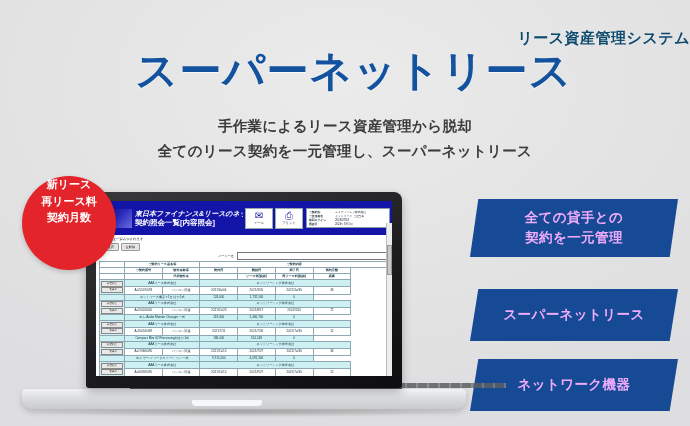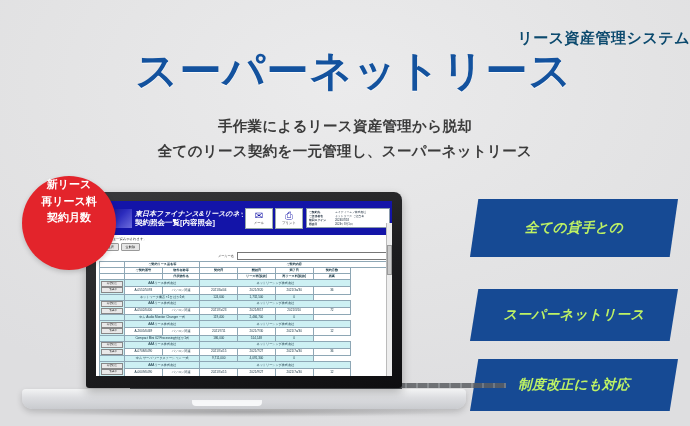--- a/index.html
+++ b/index.html
@@ -29,27 +29,26 @@
     position:absolute;left:0;right:0;text-align:center;
     font-size:14.5px;font-weight:bold;color:#3b3b3b;letter-spacing:.3px;
   }
   .sub1{top:117px;}
   .sub2{top:142px;}
 
   
   .banner{
     position:absolute;left:470px;width:208px;height:52px;
     background:#164a94;
-    color:#bef264;font-size:13.5px;font-weight:bold;
+    color:#f0abfc;font-size:13.5px;font-weight:bold;
     display:flex;align-items:center;justify-content:center;
     text-align:center;line-height:1.45;
     clip-path:polygon(4% 0, 100% 0, 96% 100%, 0 100%);
     box-shadow:0 1px 2px rgba(0,0,0,.12);
     letter-spacing:.4px;
-    font-style:italic;
   }
   .banner.b1{top:199px;height:58px;}
   .banner.b2{top:289px;}
   .banner.b3{top:359px;}
 
   
   .badge{
     position:absolute;left:22px;top:176px;width:94px;height:94px;
     border-radius:50%;background:#e3242b;
     display:flex;flex-direction:column;align-items:center;
@@ -174,27 +173,28 @@
 
 <div class="badge">
   <span>新リース</span>
   <span>再リース料</span>
   <span>契約月数</span>
 </div>
 
 <div class="banner b1">
   <div>
     <div>全ての貸手との</div>
+    <div>契約を一元管理</div>
   </div>
 </div>
 <div class="banner b2">
   <div>スーパーネットリース</div>
 </div>
 <div class="banner b3">
-  <div>制度改正にも対応</div>
+  <div>ネットワーク機器</div>
 </div>
 
 <div class="laptop">
   <div class="lid">
     <div class="screen">
 
       <div class="app-head">
         <div class="app-logo"></div>
         <div class="app-titles">
           <div class="app-t1">東日本ファイナンス&amp;リースのネットリース</div>

